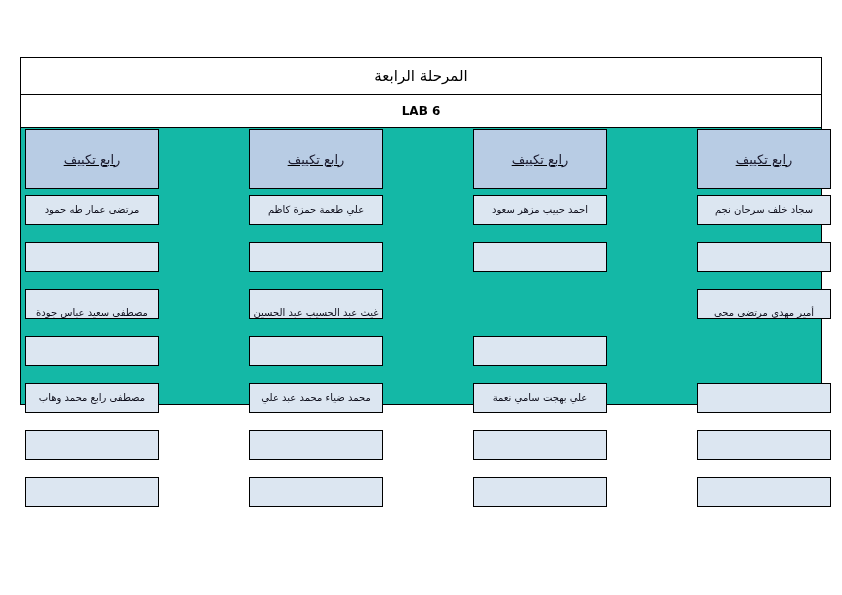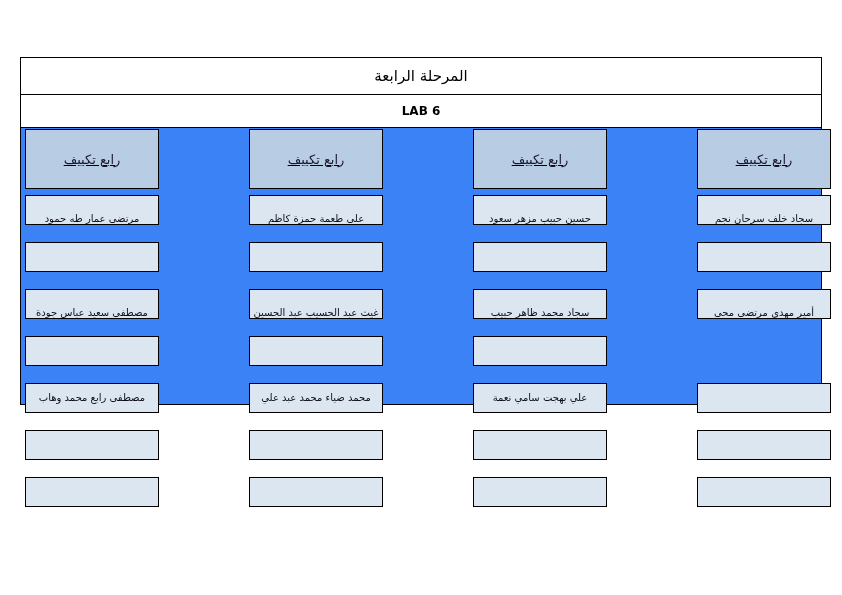--- a/index.html
+++ b/index.html
@@ -17,21 +17,21 @@
   }
 
   #sheet {
     position: absolute;
     left: 20px;
     top: 57px;
     width: 802px;
     height: 348px;
     border: 1px solid #000000;
     box-sizing: border-box;
-    background: #3b82f6;
+    background: #14b8a6;
   }
 
   
   .title-row {
     position: absolute;
     left: 0;
     width: 100%;
     box-sizing: border-box;
     display: flex;
     align-items: center;
@@ -117,21 +117,21 @@
     border: none;
   }
   .cell .name-text {
     font-size: 10px;
     color: #0d0d1a;
     line-height: 1;
     white-space: nowrap;
     padding: 0 4px;
   }
 
-  .r0 { top: 66px; align-items: flex-end; }
+  .r0 { top: 66px; }
   .r1 { top: 113px; }
   .r2 { top: 160px; align-items: flex-end; }
   .r3 { top: 207px; }
   .r4 { top: 254px; }
   .r5 { top: 301px; }
   .r6 { top: 348px; }
 </style>
 </head>
 <body>
 
@@ -172,27 +172,24 @@
       <div class="cell r6">
           <span class="name-text"></span>
         </div>
     </div>
 
     <div class="col col-1">
       <div class="col-head">
         <span class="head-text">رابع تكييف</span>
       </div>
       <div class="cell r0">
-          <span class="name-text">حسين حبيب مزهر سعود</span>
-        </div>
-      <div class="cell r1">
-          <span class="name-text"></span>
-        </div>
-      <div class="cell r2">
-          <span class="name-text">سجاد محمد ظاهر حبيب</span>
+          <span class="name-text">احمد حبيب مزهر سعود</span>
+        </div>
+      <div class="cell r1">
+          <span class="name-text"></span>
         </div>
       <div class="cell r3">
           <span class="name-text"></span>
         </div>
       <div class="cell r4">
           <span class="name-text">علي بهجت سامي نعمة</span>
         </div>
       <div class="cell r5">
           <span class="name-text"></span>
         </div>

